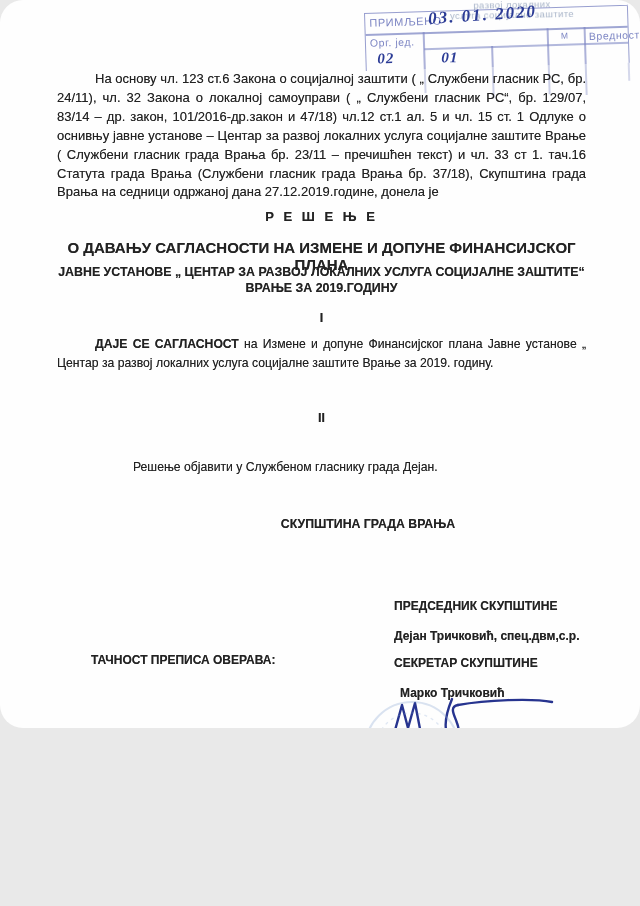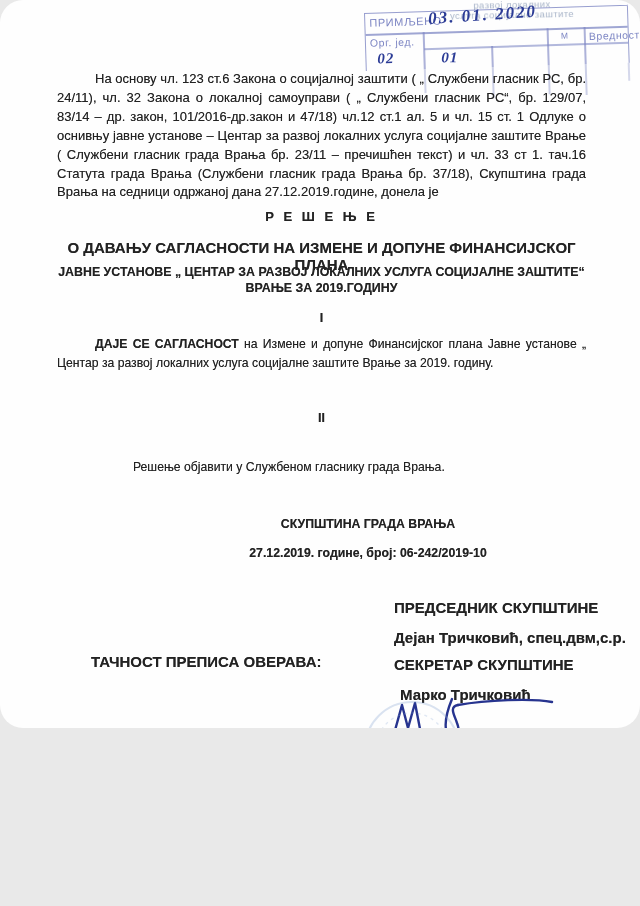--- a/index.html
+++ b/index.html
@@ -44,21 +44,21 @@
   .intro {
     position:absolute; top:70px; left:57px; width:529px;
     font-size:13px; line-height:18.9px; text-align:justify; text-indent:38px;
   }
   .sec-par {
     position:absolute; left:57px; width:529px;
     font-size:12.2px; line-height:18.9px; text-align:justify; text-indent:38px;
   }
   .ttl { position:absolute; left:57px; width:529px; text-align:center; font-weight:bold; }
 
-  .sig { position:absolute; font-size:15px; font-weight:bold; }
+  .sig { position:absolute; font-size:12px; font-weight:bold; }
 
   
   .round-stamp { position:absolute; left:360px; top:697px; width:104px; height:104px; filter:blur(.5px); }
 </style>
 </head>
 <body>
 
 <div class="page">
 
   <div class="letterhead">
@@ -95,24 +95,23 @@
   <p class="intro scan">На основу чл. 123 ст.6  Закона о социјалној заштити  ( „ Службени гласник РС, бр. 24/11), чл. 32 Закона о локалној самоуправи ( „ Службени гласник  РС“, бр. 129/07, 83/14 – др. закон, 101/2016-др.закон и 47/18)  чл.12 ст.1 ал. 5 и чл. 15 ст. 1 Одлуке о оснивњу јавне установе – Центар за развој локалних услуга социјалне заштите Врање ( Службени гласник града Врања бр. 23/11 – пречишћен текст) и чл. 33 ст 1. тач.16 Статута града Врања (Службени гласник града Врања бр. 37/18), Скупштина града Врања на седници одржаној дана 27.12.2019.године, донела је</p>
 
   <div class="ttl scan" style="top:209px; font-size:13px; letter-spacing:3px;">Р Е Ш Е Њ Е</div>
   <div class="ttl scan" style="top:239px; font-size:15px;">О ДАВАЊУ САГЛАСНОСТИ НА ИЗМЕНЕ И ДОПУНЕ ФИНАНСИЈСКОГ ПЛАНА</div>
   <div class="ttl scan" style="top:264px; font-size:12.4px; line-height:16px;">ЈАВНЕ УСТАНОВЕ „ ЦЕНТАР ЗА РАЗВОЈ ЛОКАЛНИХ УСЛУГА СОЦИЈАЛНЕ ЗАШТИТЕ“ ВРАЊЕ ЗА 2019.ГОДИНУ</div>
 
   <div class="ttl scan" style="top:311px; font-size:12.5px;">I</div>
   <p class="sec-par scan" style="top:335px;"><span class="b">ДАЈЕ СЕ САГЛАСНОСТ</span><span> на Измене и допуне Финансијског плана Јавне установе „ Центар за развој локалних услуга социјалне заштите Врање за 2019. годину.</span></p>
 
   <div class="ttl scan" style="top:411px; font-size:12.5px;">II</div>
-  <div class="abs scan" style="top:460px; left:133px; font-size:12.2px;">Решење објавити у Службеном гласнику града Врања.</div>
+  <div class="abs scan" style="top:460px; left:133px; font-size:12.2px;">Решење објавити у Службеном гласнику града Дејан.</div>
 
   <div class="ttl scan" style="top:517px; left:97px; width:542px; font-size:12.3px;">СКУПШТИНА ГРАДА ВРАЊА</div>
-  <div class="ttl scan" style="top:546px; left:97px; width:542px; font-size:12.3px;">27.12.2019. године, број: 06-242/2019-10</div>
 
   <div class="sig scan" style="top:599px; left:394px;">ПРЕДСЕДНИК СКУПШТИНЕ</div>
   <div class="sig scan" style="top:629px; left:394px;">Дејан Тричковић, спец.двм,с.р.</div>
   <div class="sig scan" style="top:653px; left:91px;">ТАЧНОСТ ПРЕПИСА ОВЕРАВА:</div>
   <div class="sig scan" style="top:656px; left:394px;">СЕКРЕТАР СКУПШТИНЕ</div>
   <div class="sig scan" style="top:686px; left:400px;">Марко Тричковић</div>
 
   <svg class="abs" style="top:690px; left:386px;" width="172" height="60" viewBox="0 0 172 60">
     <g stroke="#27348f" stroke-width="2.4" fill="none" stroke-linecap="round" stroke-linejoin="round">
       <path d="M8 44 L16 15 L22 38 L29 13 L35 44"></path>

